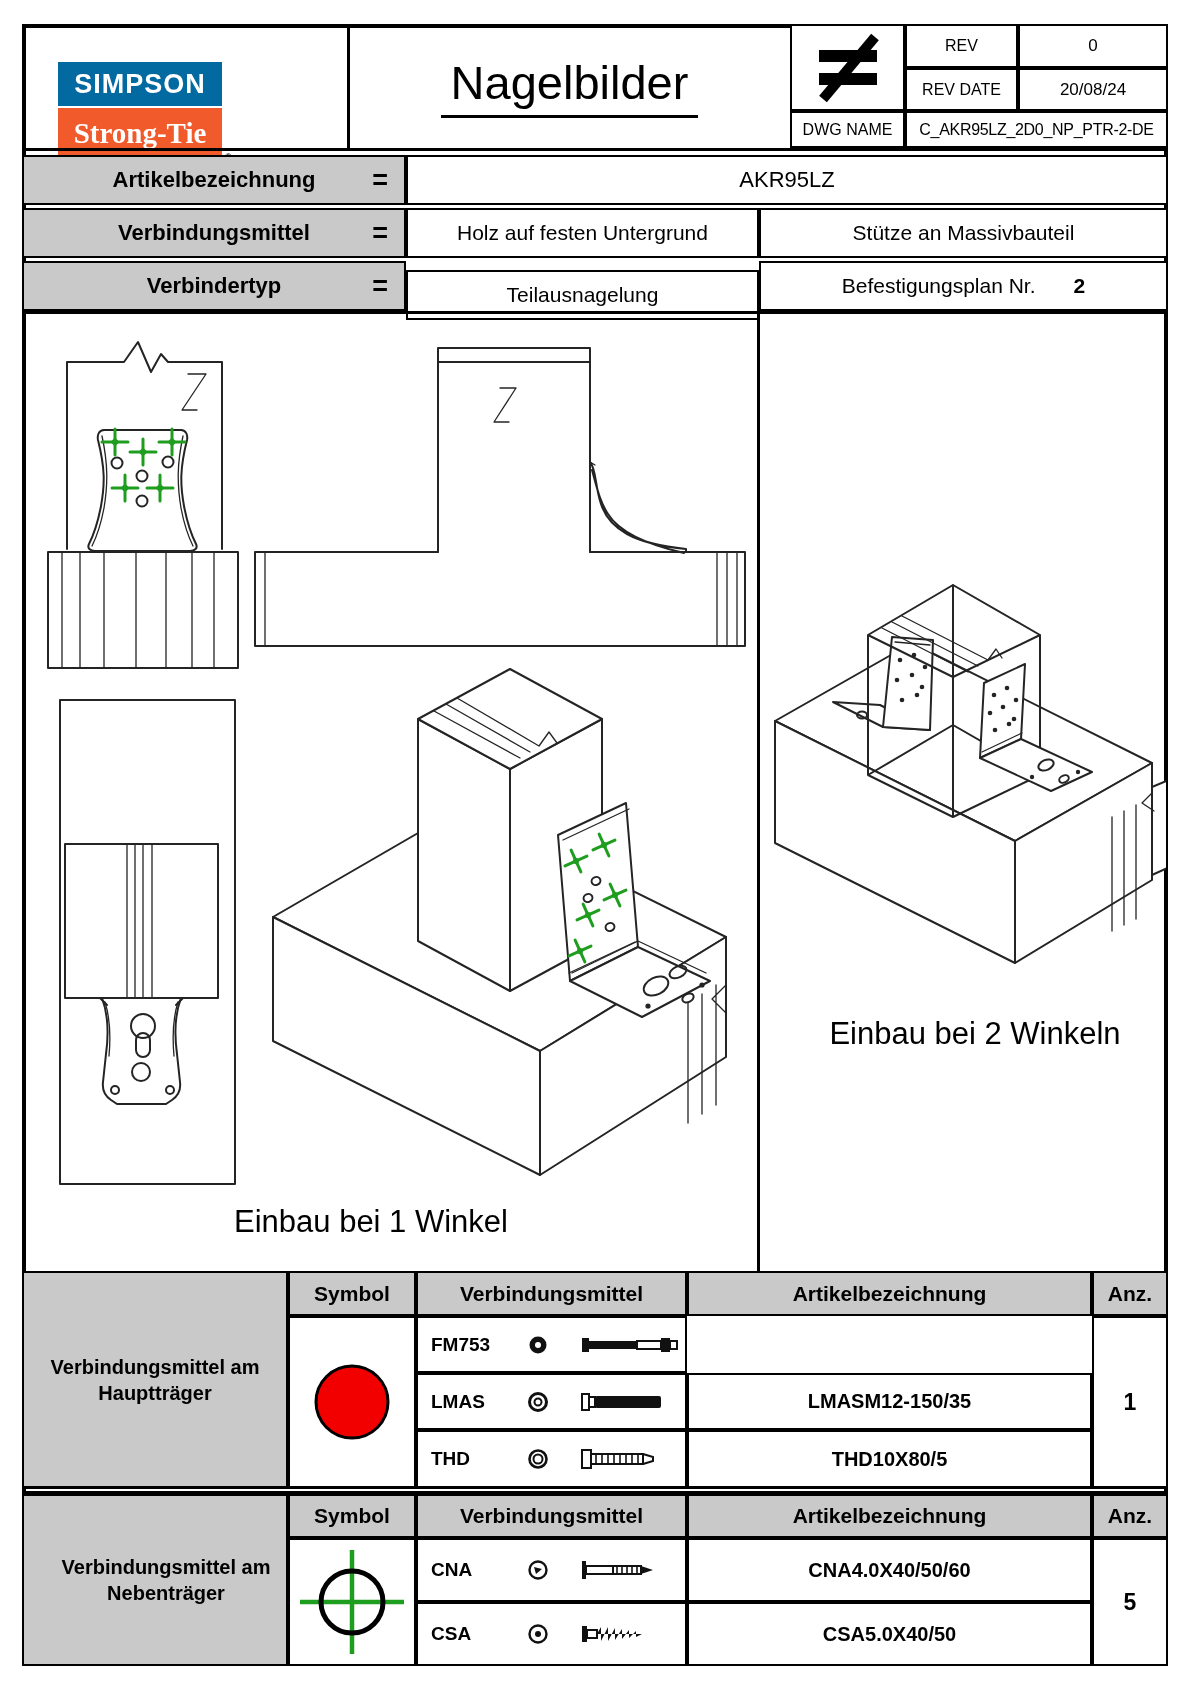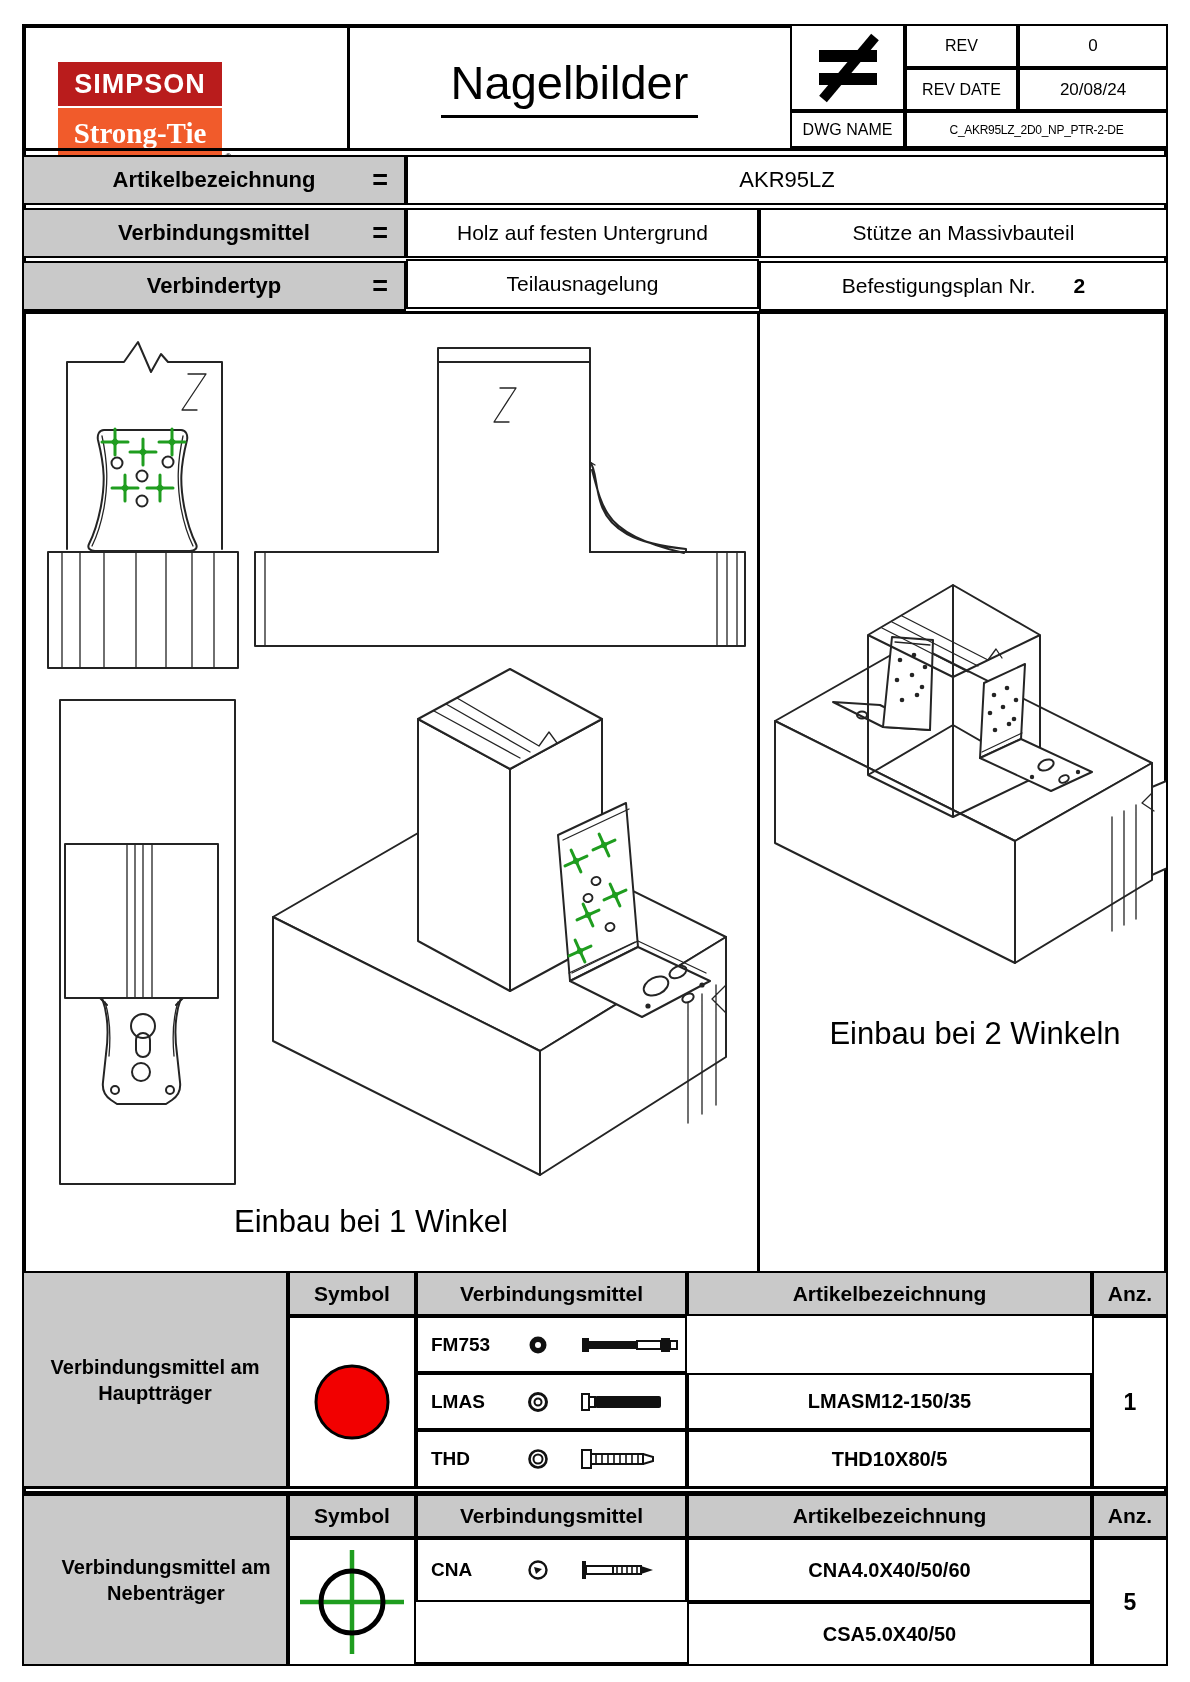--- a/index.html
+++ b/index.html
@@ -8,21 +8,21 @@
         font-family:"Liberation Sans", sans-serif;color:#000;overflow:hidden;}
   .abs{position:absolute;box-sizing:border-box;}
   .cell{position:absolute;box-sizing:border-box;border:2.4px solid #000;background:#fff;
         display:flex;align-items:center;justify-content:center;text-align:center;}
   .gray{background:var(--gray);}
   .hline{position:absolute;background:#000;height:3px;}
   .vline{position:absolute;background:#000;width:3px;}
   .sheet{position:absolute;left:22px;top:24px;width:1146px;height:1642px;border:4px solid #000;box-sizing:border-box;}
 
   
-  .logo-black{position:absolute;left:36px;top:38px;width:164px;height:44px;background:#b91c1c;color:#fff;
+  .logo-black{position:absolute;left:36px;top:38px;width:164px;height:44px;background:#0369a1;color:#fff;
               font-weight:bold;font-size:27px;letter-spacing:1px;display:flex;align-items:center;justify-content:center;}
   .logo-orange{position:absolute;left:36px;top:84px;width:164px;height:50px;background:var(--orange);color:#fff;
               font-family:"Liberation Serif", serif;font-weight:bold;font-size:29px;display:flex;align-items:center;justify-content:center;}
   .logo-reg{position:absolute;left:203px;top:128px;font-size:9px;}
 
   .title-wrap{position:absolute;left:349px;top:24px;width:441px;height:124px;display:flex;align-items:center;justify-content:center;}
   .title-text{font-size:47px;border-bottom:3.5px solid #000;padding:0 10px 5px 10px;}
 
   
   .tb{font-size:16px;}
@@ -96,21 +96,21 @@
     </div>
   <div class="cell tb" style="left:905px;top:68px;width:113px;height:43px;">
     <span>REV DATE</span>
     </div>
   <div class="cell tbv" style="left:1018px;top:68px;width:150px;height:43px;">
     <span>20/08/24</span>
     </div>
   <div class="cell tb" style="left:790px;top:111px;width:115px;height:37px;">
     <span>DWG NAME</span>
     </div>
-  <div class="cell" style="left:905px;top:111px;width:263px;height:37px;font-size:12px;letter-spacing:-0.3px;">
+  <div class="cell" style="left:905px;top:111px;width:263px;height:37px;font-size:16px;letter-spacing:-0.3px;">
     <span>C_AKR95LZ_2D0_NP_PTR-2-DE</span>
     </div>
 
   <div class="hline" style="left:22px;top:148px;width:1146px;"></div>
 
   <div class="info-label" style="top:155px;">
     <span class="lbl">Artikelbezeichnung</span>
     <span class="eq">=</span>
   </div>
   <div class="cell info-val" style="left:406px;top:155px;width:762px;height:50px;font-size:22px;">
@@ -125,21 +125,21 @@
     <span>Stütze an Massivbauteil</span>
     </div>
   <div class="cell info-val" style="left:406px;top:208px;width:353px;height:50px;">
     <span>Holz auf festen Untergrund</span>
     </div>
 
   <div class="info-label" style="top:261px;">
     <span class="lbl">Verbindertyp</span>
     <span class="eq">=</span>
   </div>
-  <div class="cell info-val" style="left:406px;top:259px;width:353px;height:50px;">
+  <div class="cell info-val" style="left:406px;top:270px;width:353px;height:50px;">
     <span>Teilausnagelung</span>
     </div>
   <div class="cell info-val" style="left:759px;top:261px;width:409px;height:50px;gap:38px;">
     <span>Befestigungsplan Nr.</span>
     <span style="font-weight:600;">2</span>
   </div>
 
   <div class="hline" style="left:22px;top:311px;width:1146px;"></div>
   <div class="vline" style="left:757px;top:311px;height:960px;"></div>
 
@@ -410,20 +410,32 @@
         <rect x="5" y="9" width="27" height="8" class="s"></rect>
       <rect x="32" y="9" width="28" height="8" class="s"></rect>
       <path d="M36,9 V17 M41,9 V17 M46,9 V17 M51,9 V17 M56,9 V17" stroke="#111" stroke-width="1.6" fill="none"></path>
       <path d="M60,9 L72,13 L60,17 Z" class="sb"></path>
       </svg>
   </div>
   <div class="cell tartikel" style="left:687px;top:1538px;width:405px;height:64px;">
     <span>CNA4.0X40/50/60</span>
     </div>
 
+  <div class="cell vmrow" style="left:416px;top:1602px;width:271px;height:64px;">
+    <span class="vmcode">CSA</span>
+    <svg class="fastener-svg" width="22" height="22" viewBox="0 0 22 22">
+      <circle cx="11" cy="11" r="8.5" fill="none" stroke="#111" stroke-width="2.4"></circle>
+        <circle cx="11" cy="11" r="3" class="sb"></circle>
+      </svg>
+    <svg class="fastener-svg" width="104" height="26" viewBox="0 0 104 26">
+      <rect x="1" y="5" width="5" height="16" class="sb"></rect>
+        <rect x="6" y="9" width="10" height="8" class="s"></rect>
+      <path d="M16,13 L20,6 L20,20 L27,6 L27,20 L34,7 L34,19 L41,8 L41,18 L48,9 L48,17 L55,10 L55,16 L61,13 Z" class="sb"></path>
+      </svg>
+  </div>
   <div class="cell tartikel" style="left:687px;top:1602px;width:405px;height:64px;">
     <span>CSA5.0X40/50</span>
     </div>
 
   <div class="cell tanz" style="left:1092px;top:1538px;width:76px;height:128px;">
     <span>5</span>
     </div>
 </div>
 
 </body></html>

